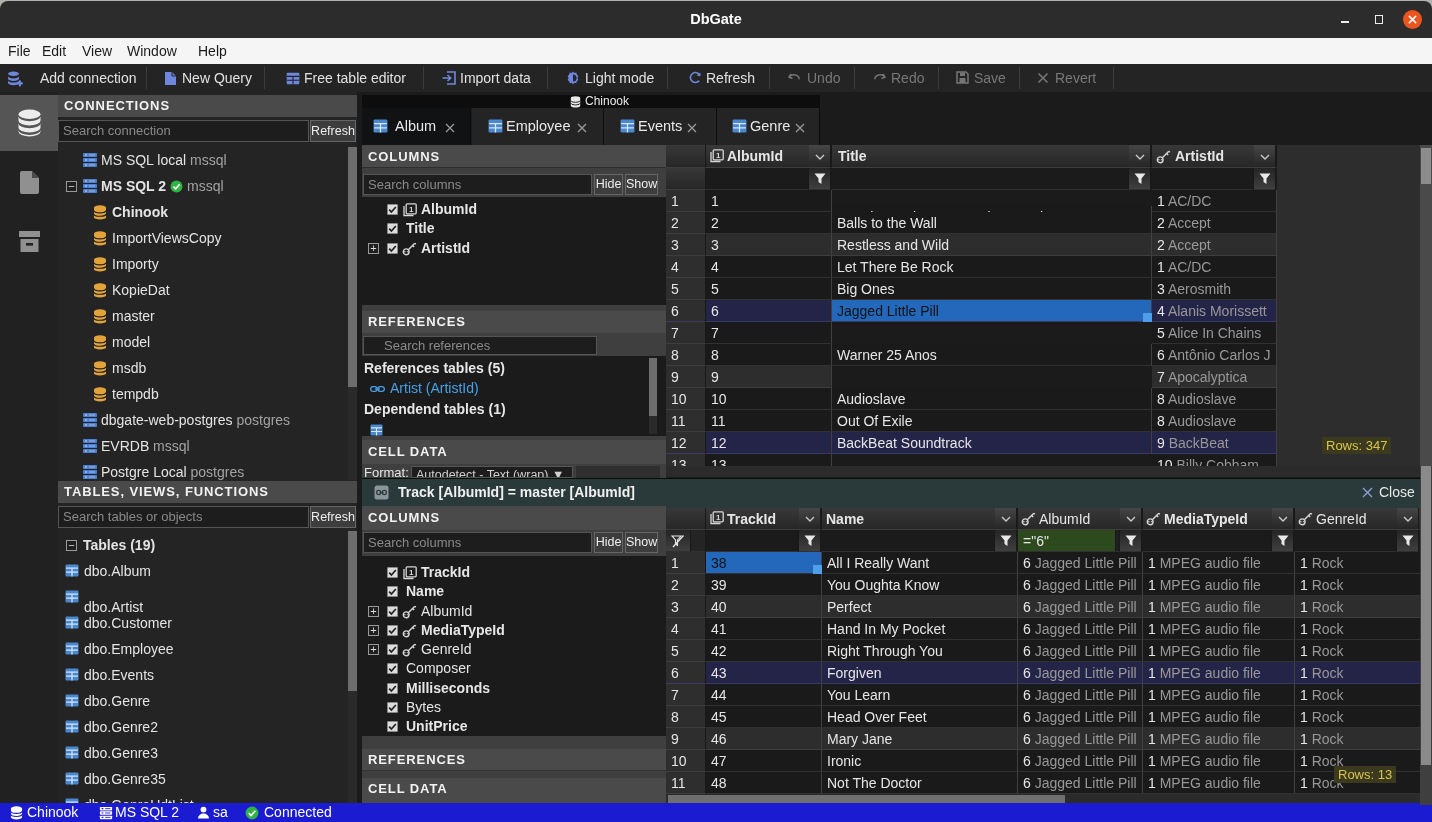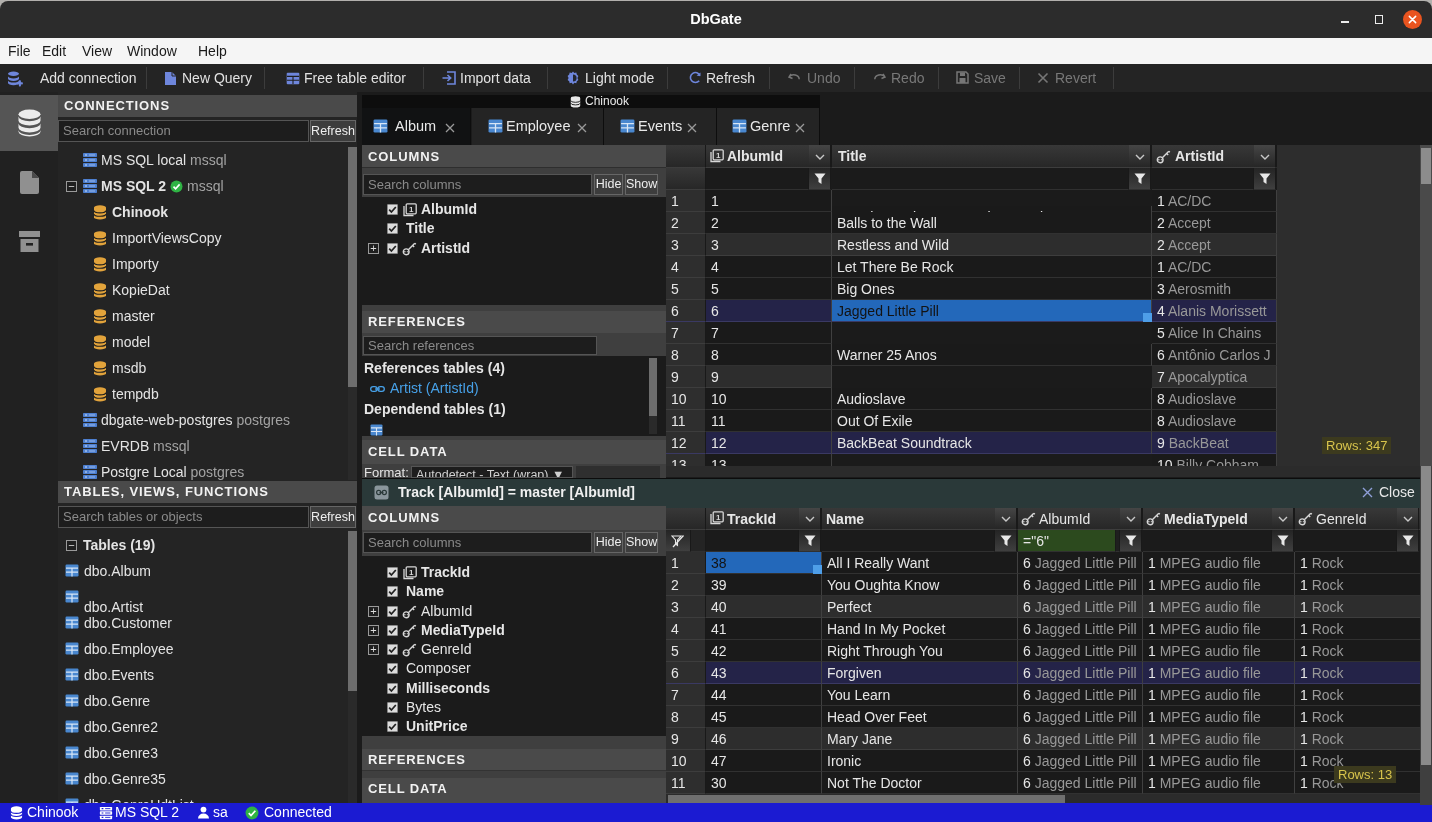--- a/index.html
+++ b/index.html
@@ -396,23 +396,23 @@
 <svg style="left:387px;top:243px;" width="11" height="11" viewBox="0 0 11 11">
     <path d="M2.2 5.6 l2.2 2.4 l4.4-5" fill="none" stroke="#222" stroke-width="1.7"></path>
   </svg>
 <svg style="left:402px;top:241px;" width="15" height="15" viewBox="0 0 15 15">
     <circle cx="4.2" cy="10.8" r="2.9" fill="none" stroke="#d8d8d8" stroke-width="1.4"></circle>
     <path d="M1.6 10.8 h2 M4.8 10.8 h2" stroke="#d8d8d8" stroke-width="1.1"></path>
     <path d="M6.3 8.7 L12.8 2.2 M12.8 2.2 l1 1 M10.6 4.4 l1.6 1.6" fill="none" stroke="#d8d8d8" stroke-width="1.4"></path>
   </svg>
 <span class="citem bold" style="left:421px;top:239px;">ArtistId</span>
 <div class="abs hdr" style="left:362px;top:311px;width:304px;height:22px;line-height:22px;"><span style="margin-left:6px;">REFERENCES</span></div>
-<div class="abs sinput" style="left:363px;top:336px;width:234px;height:19px;line-height:17px;padding-left:4px;">Search references</div>
+<div class="abs sinput" style="left:363px;top:336px;width:234px;height:19px;line-height:17px;padding-left:20px;">Search references</div>
 <div class="abs dlist" style="left:362px;top:356px;width:304px;height:80px;"></div>
-<span class="citem bold" style="left:364px;top:359px;">References tables (4)</span>
+<span class="citem bold" style="left:364px;top:359px;">References tables (5)</span>
 <svg style="left:370px;top:384px;" width="15" height="10" viewBox="0 0 15 10">
     <rect x="0.7" y="2.6" width="6.4" height="4.8" rx="2.4" fill="none" stroke="#47a1e8" stroke-width="1.3"></rect>
     <rect x="7.9" y="2.6" width="6.4" height="4.8" rx="2.4" fill="none" stroke="#47a1e8" stroke-width="1.3"></rect>
     <path d="M5 5 h5" stroke="#47a1e8" stroke-width="1.3"></path>
   </svg>
 <span class="citem blue" style="left:390px;top:379px;">Artist (ArtistId)</span>
 <span class="citem bold" style="left:364px;top:400px;">Dependend tables (1)</span>
 <svg style="left:370px;top:424px;" width="13" height="12" viewBox="0 0 14 13">
     <rect x="0.5" y="0.5" width="13" height="12" rx="1.2" fill="#4987cf"></rect>
     <path d="M1 4.2 h12 M7 4.2 V12.5 M1 8.2 h12" stroke="#d8e6f6" stroke-width="1.2"></path>
@@ -809,21 +809,21 @@
 <div class="row grid " style="left:0;top:198px;width:766px;">
 <div class="cell rn" style="left:0;width:40px;">10</div>
 <div class="cell" style="left:40px;width:116px;">47</div>
 <div class="cell" style="left:156px;width:196px;">Ironic</div>
 <div class="cell" style="left:352px;width:125px;">6 <span class="gray">Jagged Little Pill</span></div>
 <div class="cell" style="left:477px;width:152px;">1 <span class="gray">MPEG audio file</span></div>
 <div class="cell" style="left:629px;width:137px;">1 <span class="gray">Rock</span></div>
 </div>
 <div class="row grid " style="left:0;top:220px;width:766px;">
 <div class="cell rn" style="left:0;width:40px;">11</div>
-<div class="cell" style="left:40px;width:116px;">30</div>
+<div class="cell" style="left:40px;width:116px;">48</div>
 <div class="cell" style="left:156px;width:196px;">Not The Doctor</div>
 <div class="cell" style="left:352px;width:125px;">6 <span class="gray">Jagged Little Pill</span></div>
 <div class="cell" style="left:477px;width:152px;">1 <span class="gray">MPEG audio file</span></div>
 <div class="cell" style="left:629px;width:137px;">1 <span class="gray">Rock</span></div>
 </div>
 </div>
 <div class="rowsbadge" style="left:1334px;top:766px;">Rows: 13</div>
 <div class="abs statusbar">
 <svg style="left:10px;top:3px;" width="13" height="14" viewBox="0 0 14 15">
       <ellipse cx="7" cy="2.6" rx="6" ry="2.3" fill="#fff"></ellipse>

